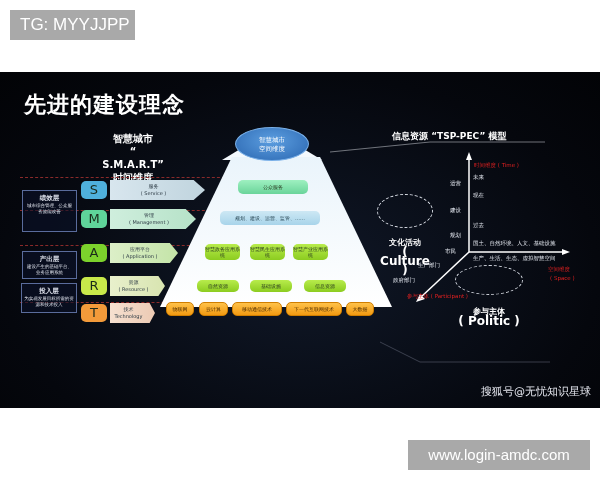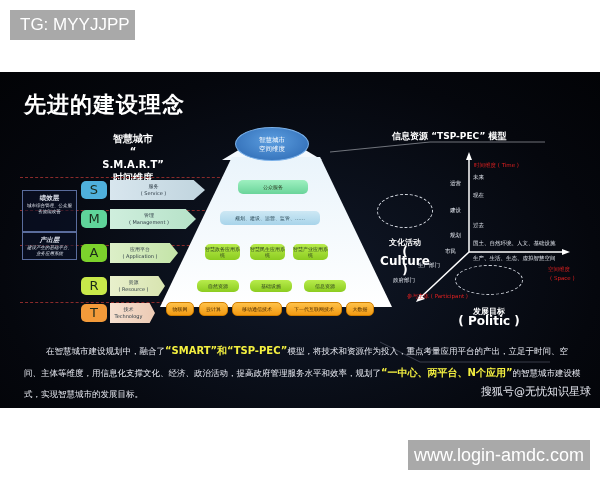--- a/index.html
+++ b/index.html
@@ -1,20 +1,20 @@
 <!DOCTYPE html>
 <html><head>
 <meta charset="utf-8">
 <style>
   * { box-sizing: border-box; margin: 0; padding: 0; }
   html, body { width: 600px; height: 480px; background: #ffffff; overflow: hidden;
     font-family: "DejaVu Sans", "Liberation Sans", sans-serif; }
   .wm { position: absolute; background: #a9a9a9; color: #ffffff; font-family: "Liberation Sans", sans-serif; }
   .wm-tl { left: 10px; top: 10px; width: 125px; height: 30px; font-size: 17px; line-height: 30px; padding-left: 10px; }
-  .wm-br { left: 408px; top: 440px; width: 182px; height: 30px; font-size: 18px; line-height: 30px; text-align: center; }
+  .wm-br { left: 408px; top: 440px; width: 182px; height: 30px; font-size: 15px; line-height: 30px; text-align: center; }
 
   .slide { position: absolute; left: 0; top: 72px; width: 600px; height: 336px; overflow: hidden;
     background: radial-gradient(ellipse at 50% 60%, #101828 0%, #05070d 70%, #020306 100%); }
   .stars { position: absolute; inset: 0;
     background-image:
       radial-gradient(1px 1px at 40px 60px, #8890a0 50%, transparent 51%),
       radial-gradient(1px 1px at 130px 30px, #6a7080 50%, transparent 51%),
       radial-gradient(1px 1px at 230px 90px, #707888 50%, transparent 51%),
       radial-gradient(1px 1px at 330px 20px, #9098a8 50%, transparent 51%),
       radial-gradient(1px 1px at 450px 40px, #707888 50%, transparent 51%),
@@ -82,23 +82,27 @@
 
   <div class="dash-line" style="left:20px; top:105px; width:210px;"></div>
   <div class="dash-line" style="left:20px; top:138px; width:200px;"></div>
   <div class="dash-line" style="left:20px; top:173px; width:190px;"></div>
   <div class="dash-line" style="left:20px; top:230px; width:180px;"></div>
 
   <div class="layer-box" style="left:22px; top:118px; width:55px; height:42px;">
     <div class="t">绩效层</div>
     <div class="d">城市综合管理、公众服务效能改善</div>
   </div>
-  <div class="layer-box" style="left:22px; top:160px; width:55px; height:28px;font-style:italic;">
+  <div class="layer-box" style="left:22px; top:179px; width:55px; height:28px;">
     <div class="t">产出层</div>
     <div class="d">建设产生的基础平台、业务应用系统</div>
+  </div>
+  <div class="layer-box" style="left:21px; top:211px; width:56px; height:30px;">
+    <div class="t">投入层</div>
+    <div class="d">为实现发展目标所需的资源和技术投入</div>
   </div>
 
   <div class="letter" style="left:81px; top:109px; background:#4fb0dc;">S</div>
   <div class="letter" style="left:81px; top:138px; background:#5fd49a;">M</div>
   <div class="letter" style="left:81px; top:172px; background:#7cd22c;">A</div>
   <div class="letter" style="left:81px; top:205px; background:#c8e84a;">R</div>
   <div class="letter" style="left:81px; top:232px; background:#f29a3a;">T</div>
 
   <div class="arrow" style="left:110px; top:108px; width:95px; background:linear-gradient(90deg,#d8e6ee,#c0d4de);">
     <div>服务</div>
@@ -155,21 +159,21 @@
     <polygon points="570,180 562,177 562,183" fill="#ffffff"></polygon>
     <line x1="469" y1="180" x2="420" y2="226" stroke="#ffffff" stroke-width="1.5"></line>
     <polygon points="416,230 420,222 425,227" fill="#ffffff"></polygon>
   </svg>
 
   <div class="oval" style="left:377px; top:122px; width:56px; height:34px; padding-top:6px;">
     <div class="a">文化活动</div>
     <div class="b">( Culture )</div>
   </div>
   <div class="oval" style="left:455px; top:193px; width:68px; height:30px; padding-top:4px;">
-    <div class="a">发展目标</div>
+    <div class="a">参与主体</div>
     <div class="b">( Politic )</div>
   </div>
 
   <div class="lbl red" style="left:474px; top:90px;">时间维度 ( Time )</div>
   <div class="lbl" style="left:473px; top:102px;">未来</div>
   <div class="lbl" style="left:473px; top:120px;">现在</div>
   <div class="lbl" style="left:473px; top:150px;">过去</div>
 
   <div class="lbl" style="left:450px; top:108px;">运营</div>
   <div class="lbl" style="left:450px; top:135px;">建设</div>
@@ -178,19 +182,16 @@
   <div class="lbl" style="left:473px; top:168px;">国土、自然环境、人文、基础设施</div>
   <div class="lbl" style="left:473px; top:183px;">生产、生活、生态、虚拟智慧空间</div>
   <div class="lbl red" style="left:548px; top:194px;">空间维度</div>
   <div class="lbl red" style="left:550px; top:203px;">( Space )</div>
 
   <div class="lbl" style="left:445px; top:176px;">市民</div>
   <div class="lbl" style="left:418px; top:190px;">生产部门</div>
   <div class="lbl" style="left:393px; top:205px;">政府部门</div>
   <div class="lbl red" style="left:407px; top:221px;">参与主体 ( Participant )</div>
 
-  <div class="desc">
-    <span class="p1" style="padding-left:22px;">在智慧城市建设规划中，融合了</span><span class="hl">“SMART”和“TSP-PEC”</span><span>模型，将技术和资源作为投入，重点考量应用平台的产出，立足于时间、空间、主体等维度，用信息化支撑文化、经济、政治活动，提高政府管理服务水平和效率，规划了</span><span class="hl">“一中心、两平台、N个应用”</span><span>的智慧城市建设模式，实现智慧城市的发展目标。</span>
-  </div>
   <div class="sohu">搜狐号@无忧知识星球</div>
 </div>
 
 <div class="wm wm-br">www.login-amdc.com</div>
 
 </body></html>

